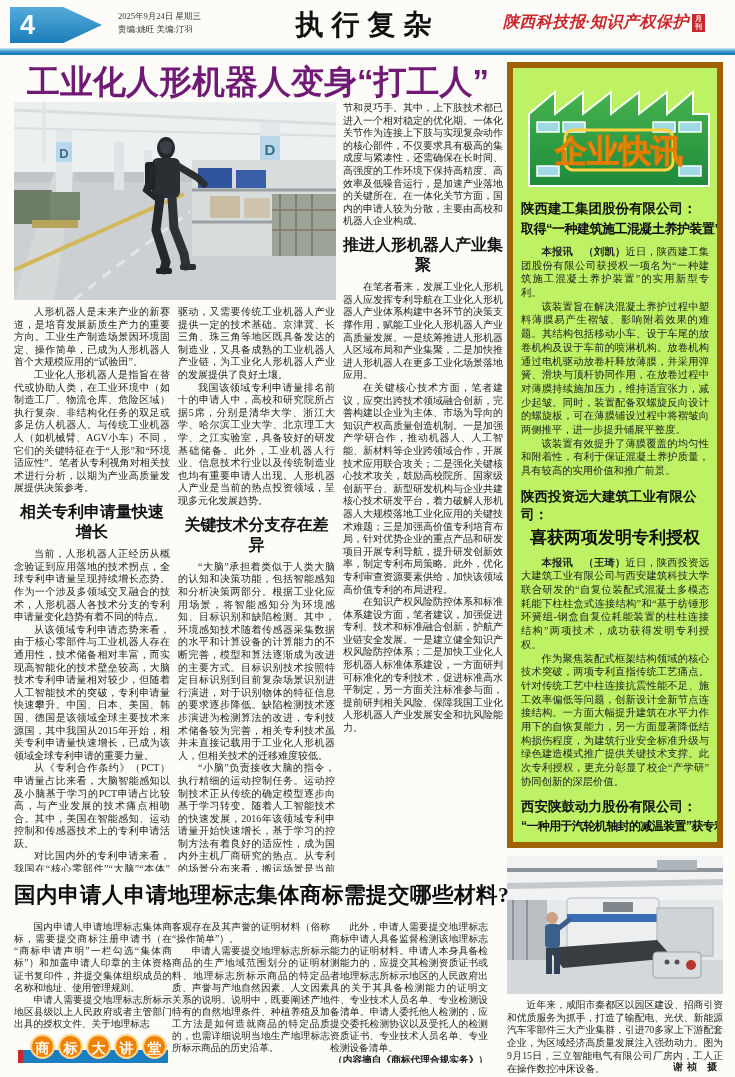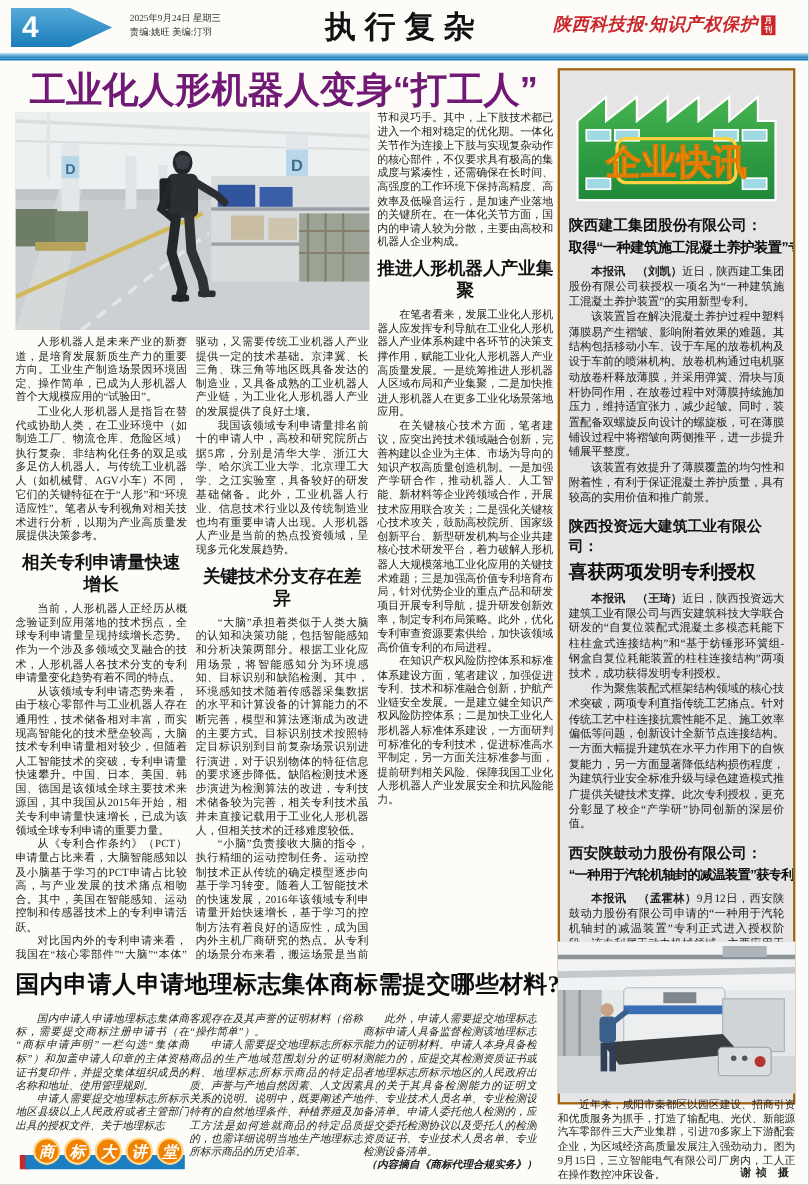--- a/index.html
+++ b/index.html
@@ -43,46 +43,46 @@
   .mcol2{left:178px;top:306px;width:157px;height:566px;}
   .mcol3{left:343px;top:102px;width:160px;height:770px;}
   .para{margin:0;text-indent:2em;text-align:justify;}
   .para.noindent{text-indent:0;}
   .para.align-right{text-align:right;}
   .para.bold{font-weight:bold;}
   .subhead{margin:7px 0 6px;text-align:center;font-family:"Liberation Sans",sans-serif;
            font-weight:bold;font-size:16px;color:#111;}
 
   
-  .briefs-box{position:absolute;left:507px;top:62px;width:216px;height:942px;
-              border:2px solid #a16207;background:#e5e5e5;padding:4px 8px;overflow:hidden;}
+  .briefs-box{position:absolute;left:507px;top:62px;width:216px;height:786px;
+              border:6px solid #a16207;background:#bef264;padding:4px 8px;overflow:hidden;}
   .briefs-logo{display:block;margin:2px auto 6px;}
   .brief{margin-bottom:10px;}
   .brief-company{margin:8px 0 2px;font-size:13.5px;font-weight:bold;color:#111;}
   .brief-title{margin:0 0 7px;font-family:"Liberation Sans",sans-serif;font-weight:bold;
                color:#0c0c0c;}
   .brief-title.t1{font-size:13px;letter-spacing:-.5px;white-space:nowrap;}
-  .brief-title.t2{font-size:17px;}
+  .brief-title.t2{font-size:17px;text-align:center;}
   .brief-title.t3{font-size:12px;letter-spacing:-.6px;white-space:nowrap;}
   .brief p{margin:0;font-size:10.3px;line-height:1.33;text-align:justify;text-indent:2em;}
   .brief-lead b{font-family:"Liberation Sans",sans-serif;}
 
   
   .news-photo{position:absolute;left:507px;top:856px;width:216px;height:138px;margin:0;
               background:#e4e7e9;overflow:hidden;}
   .photo-cap{position:absolute;left:507px;top:999px;width:216px;height:76px;margin:0;
              font-size:9.8px;line-height:1.3;text-align:justify;text-indent:2em;overflow:hidden;}
   .cap-credit{position:absolute;right:2px;bottom:1px;background:#fdfcf9;padding-left:6px;
               font-weight:bold;letter-spacing:4px;}
 
   
   .bottom-art{position:absolute;left:14px;top:876px;width:492px;height:200px;}
   .bottom-hl{margin:4px 0 12px;text-align:center;font-weight:bold;font-size:21.5px;
              letter-spacing:.5px;color:#0d0d0d;white-space:nowrap;}
-  .bcols{display:flex;font-style:italic;}
+  .bcols{display:flex;}
   .bcol{width:158px;height:142px;overflow:hidden;font-size:9.7px;line-height:1.25;}
   .tm-logo{position:relative;width:150px;height:40px;margin:4px auto 0;}
   .tm-band{position:absolute;left:5px;right:0;bottom:3px;height:21px;background:#1b7ec0;}
   .tm-red{position:absolute;left:0;bottom:3px;width:9px;height:21px;background:#c9272c;}
   .tm-circles{position:absolute;left:12px;top:0;display:flex;gap:3px;}
   .tm-circle{width:25px;height:25px;border-radius:50%;background:#f18101;
              border:2px solid #ffd98f;color:#fff;font-weight:bold;font-size:14px;
              line-height:25px;text-align:center;}
 </style>
 </head>

